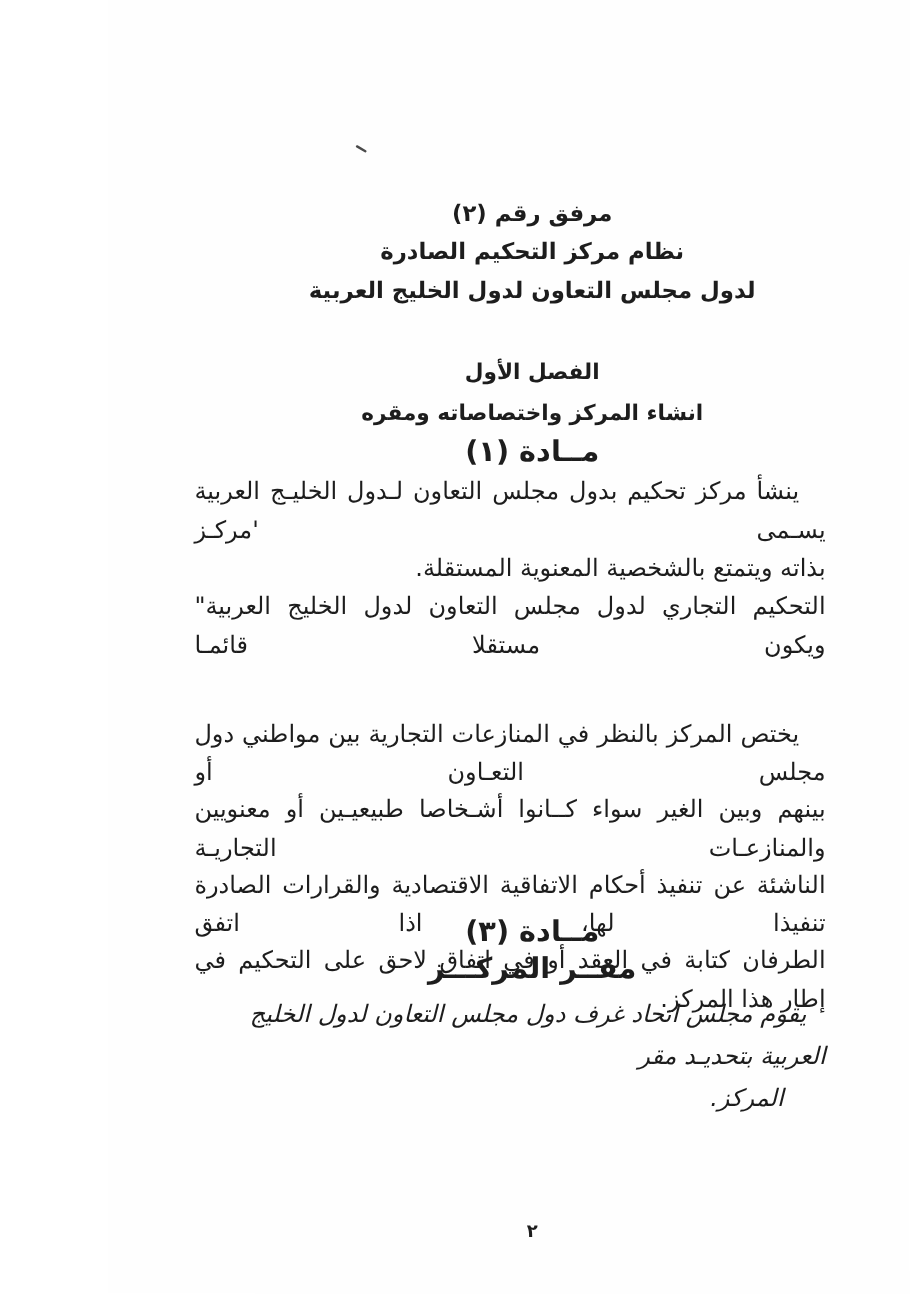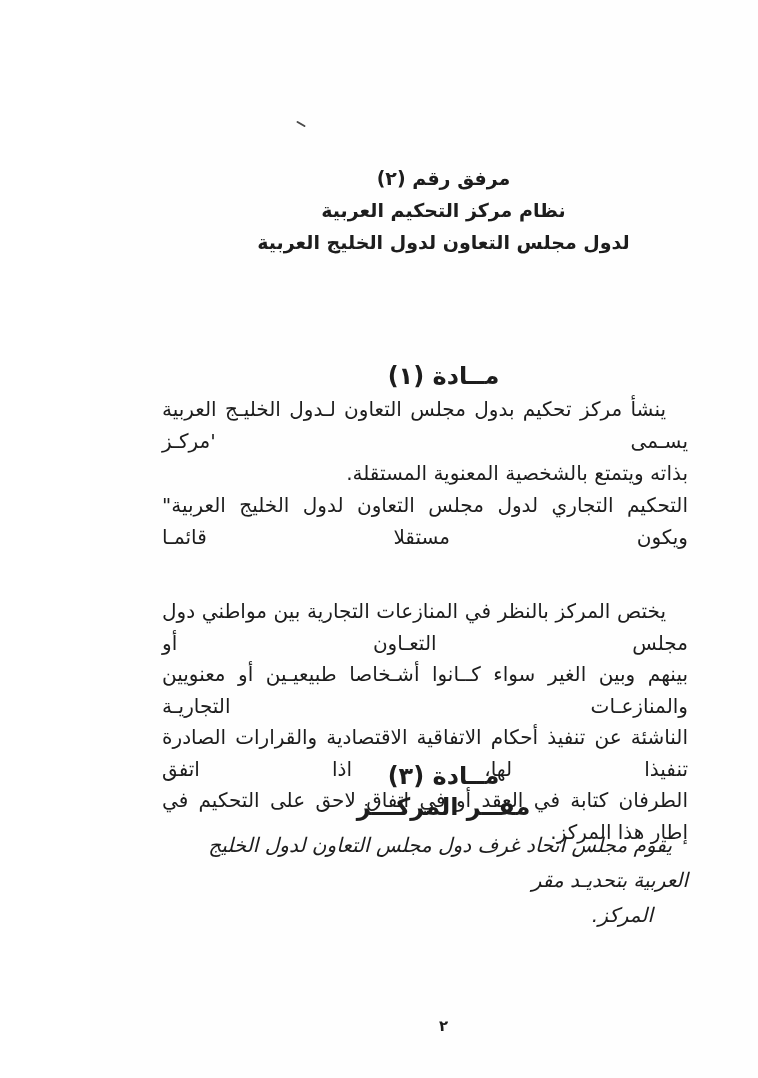--- a/index.html
+++ b/index.html
@@ -89,24 +89,28 @@
 </head>
 <body>
 
 <div class="page">
 
   <div class="speck"></div>
   <div class="dot"></div>
 
   <div class="centered title-block">
     <div>مرفق رقم (٢)</div>
-    <div>نظام مركز التحكيم العربية</div>
+    <div>نظام مركز التحكيم الصادرة</div>
     <div>لدول مجلس التعاون لدول الخليج العربية</div>
   </div>
 
+  <div class="centered chapter-block">
+    <div>الفصل الأول</div>
+    <div>انشاء المركز واختصاصاته ومقره</div>
+  </div>
 
   <div class="art-head art1-head">مــادة (١)</div>
 
   <div class="para para1">
       <div class="tline">ينشأ مركز تحكيم بدول مجلس التعاون لـدول الخليـج العربية يسـمى 'مركـز</div>
       <div class="tline tline-last">بذاته ويتمتع بالشخصية المعنوية المستقلة.</div>
       <div class="tline">التحكيم التجاري لدول مجلس التعاون لدول الخليج العربية" ويكون مستقلا قائمـا</div>
     </div>
 
 

